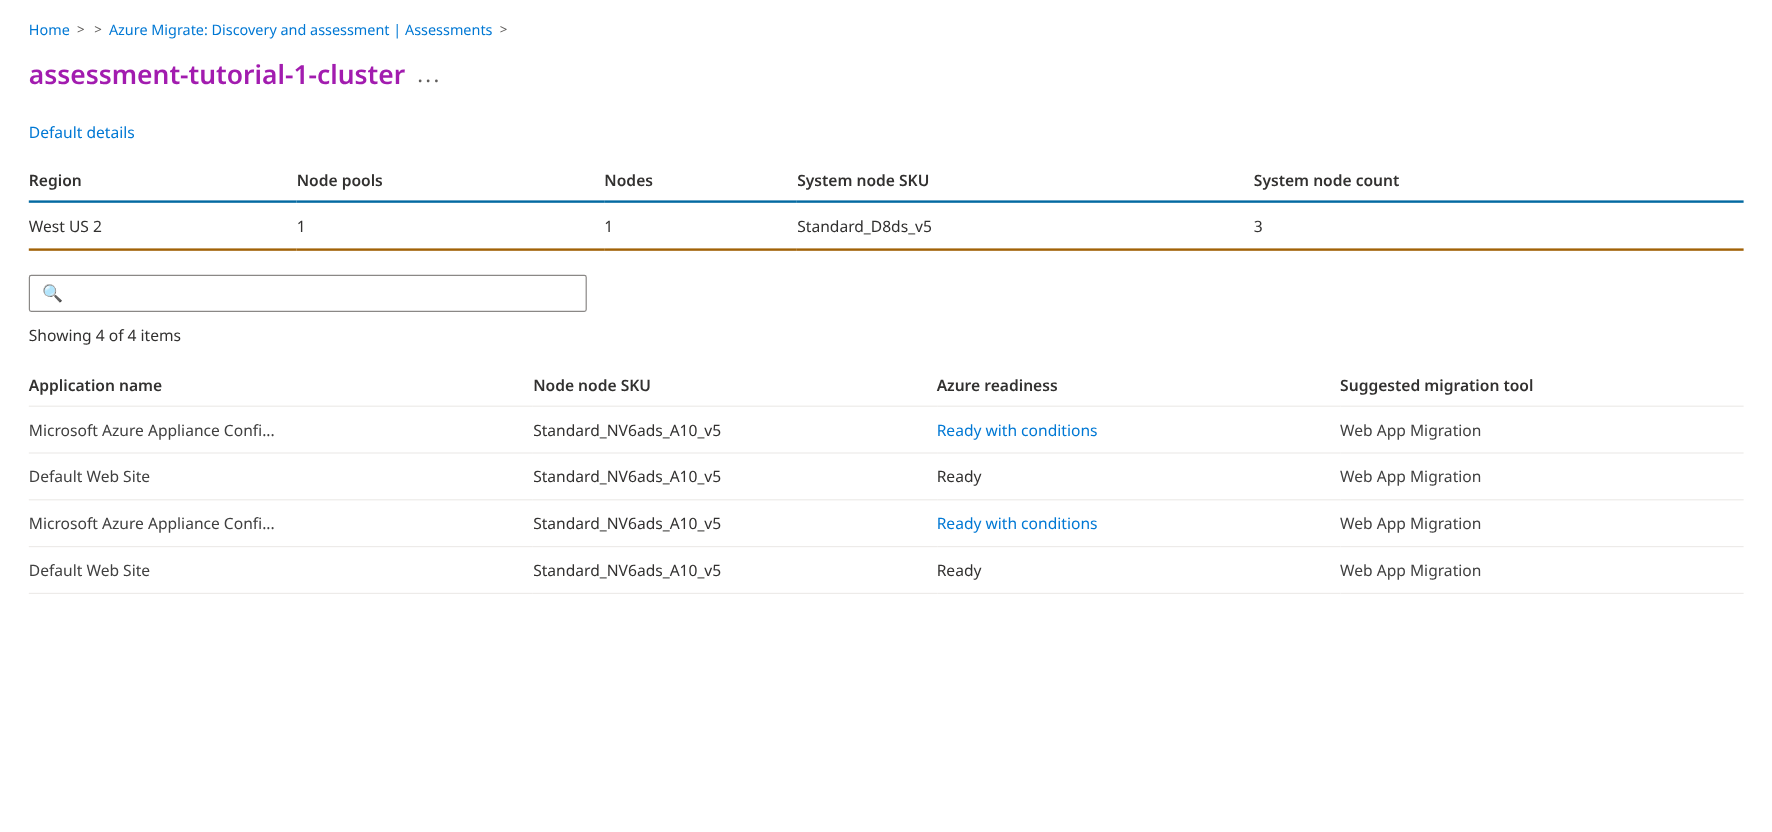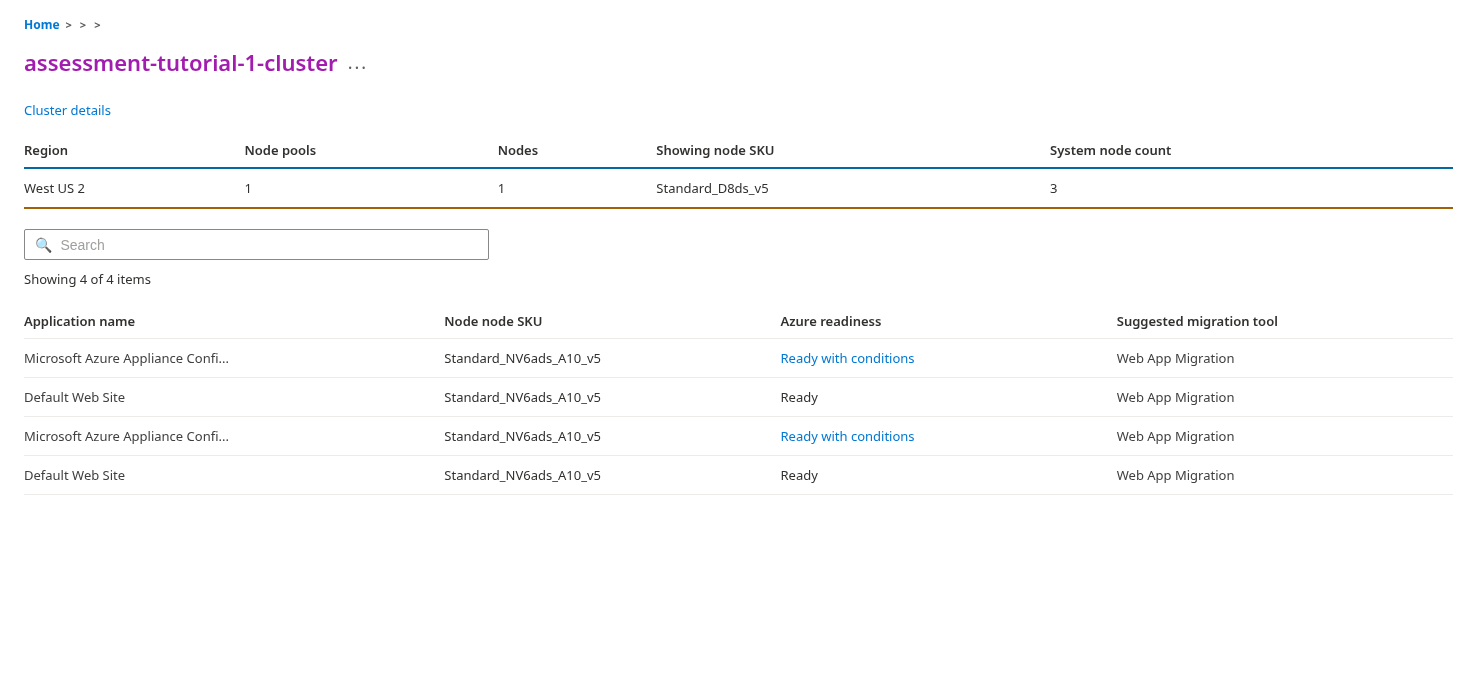--- a/index.html
+++ b/index.html
@@ -12,21 +12,20 @@
     }
 
     .breadcrumb {
       display: flex;
       align-items: center;
       flex-wrap: wrap;
       gap: 4px;
       font-size: 12px;
       color: #0078d4;
       margin-bottom: 14px;
-      font-weight: bold;
     }
     .breadcrumb a {
       color: #0078d4;
       text-decoration: none;
       cursor: pointer;
     }
     .breadcrumb-separator {
       color: #605e5c;
       font-size: 11px;
       margin: 0 2px;
@@ -147,54 +146,54 @@
     .col-readiness { width: 20%; }
     .col-migration { width: 20%; }
   </style>
 </head>
 <body>
 
 <nav class="breadcrumb">
   <a>Home</a>
   <span class="breadcrumb-separator">&gt;</span>
   <span class="breadcrumb-separator">&gt;</span>
+  <a>Azure Migrate: Discovery and assessment | Assessments</a>
   <span class="breadcrumb-separator">&gt;</span>
 </nav>
 
 <div class="page-title-row">
   <h1 class="page-title">assessment-tutorial-1-cluster</h1>
   <span class="more-icon">...</span>
 </div>
 
-<div class="section-label">Cluster details</div>
+<div class="section-label">Default details</div>
 
 <table class="cluster-table">
   <thead>
     <tr>
       <th>Region</th>
       <th>Node pools</th>
       <th>Nodes</th>
-      <th>Showing node SKU</th>
+      <th>System node SKU</th>
       <th>System node count</th>
     </tr>
   </thead>
   <tbody>
     <tr>
       <td>West US 2</td>
       <td>1</td>
       <td>1</td>
       <td>Standard_D8ds_v5</td>
       <td>3</td>
     </tr>
   </tbody>
 </table>
 
 <div class="search-box-container">
   <span class="search-icon">🔍</span>
-  <input class="search-input" type="text" placeholder="Search" style="">
 </div>
 
 <div class="showing-text">Showing 4 of 4 items</div>
 
 <table class="apps-table">
   <thead>
     <tr>
       <th class="col-app-name">Application name</th>
       <th class="col-node-pool">Node node SKU</th>
       <th class="col-readiness">Azure readiness</th>

